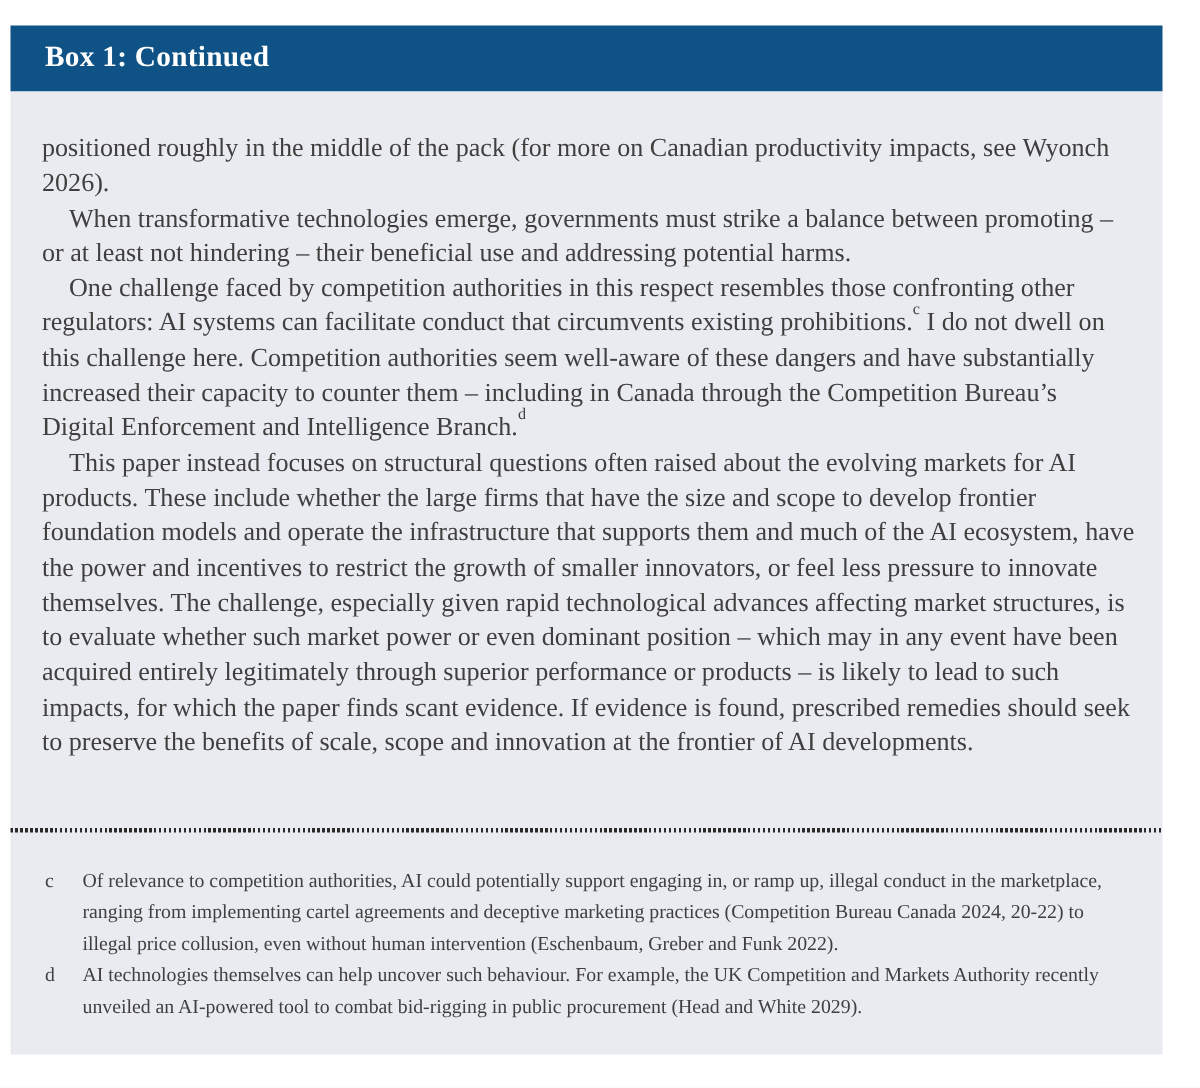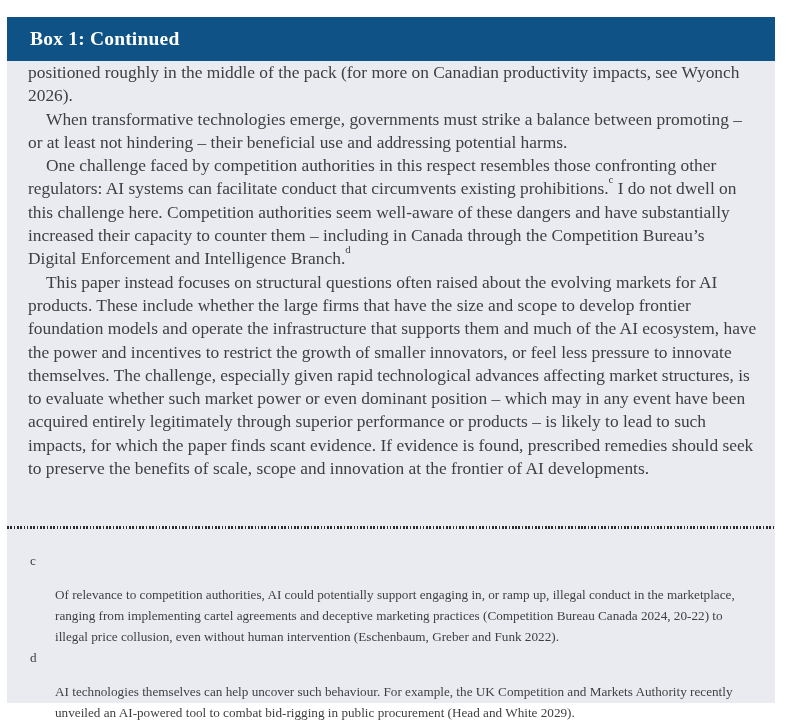--- a/index.html
+++ b/index.html
@@ -32,20 +32,21 @@
   }
   .box-title {
     color: var(--header-text);
     font-size: 19.5px;
     font-weight: bold;
     letter-spacing: 0.2px;
   }
   .box-body {
     background: var(--body-bg);
     height: 642px;
+    padding-top: 26px;
     position: relative;
   }
   .paragraphs {
     margin: 0 18px 0 21px;
     max-width: 745px;
   }
   .paragraphs p {
     margin: 0;
     font-size: 17.4px;
     line-height: 23.3px;
@@ -78,21 +79,20 @@
     line-height: 21px;
     color: var(--text-color);
   }
   .footnote-marker {
     flex: none;
     width: 25px;
   }
   .footnote-text {
     flex: 1;
     max-width: 690px;
-    margin-top: 34px;
   }
 </style>
 </head>
 <body>
 
 <div class="page">
   <div class="box">
     <div class="box-header">
       <span class="box-title">Box 1: Continued</span>
     </div>

